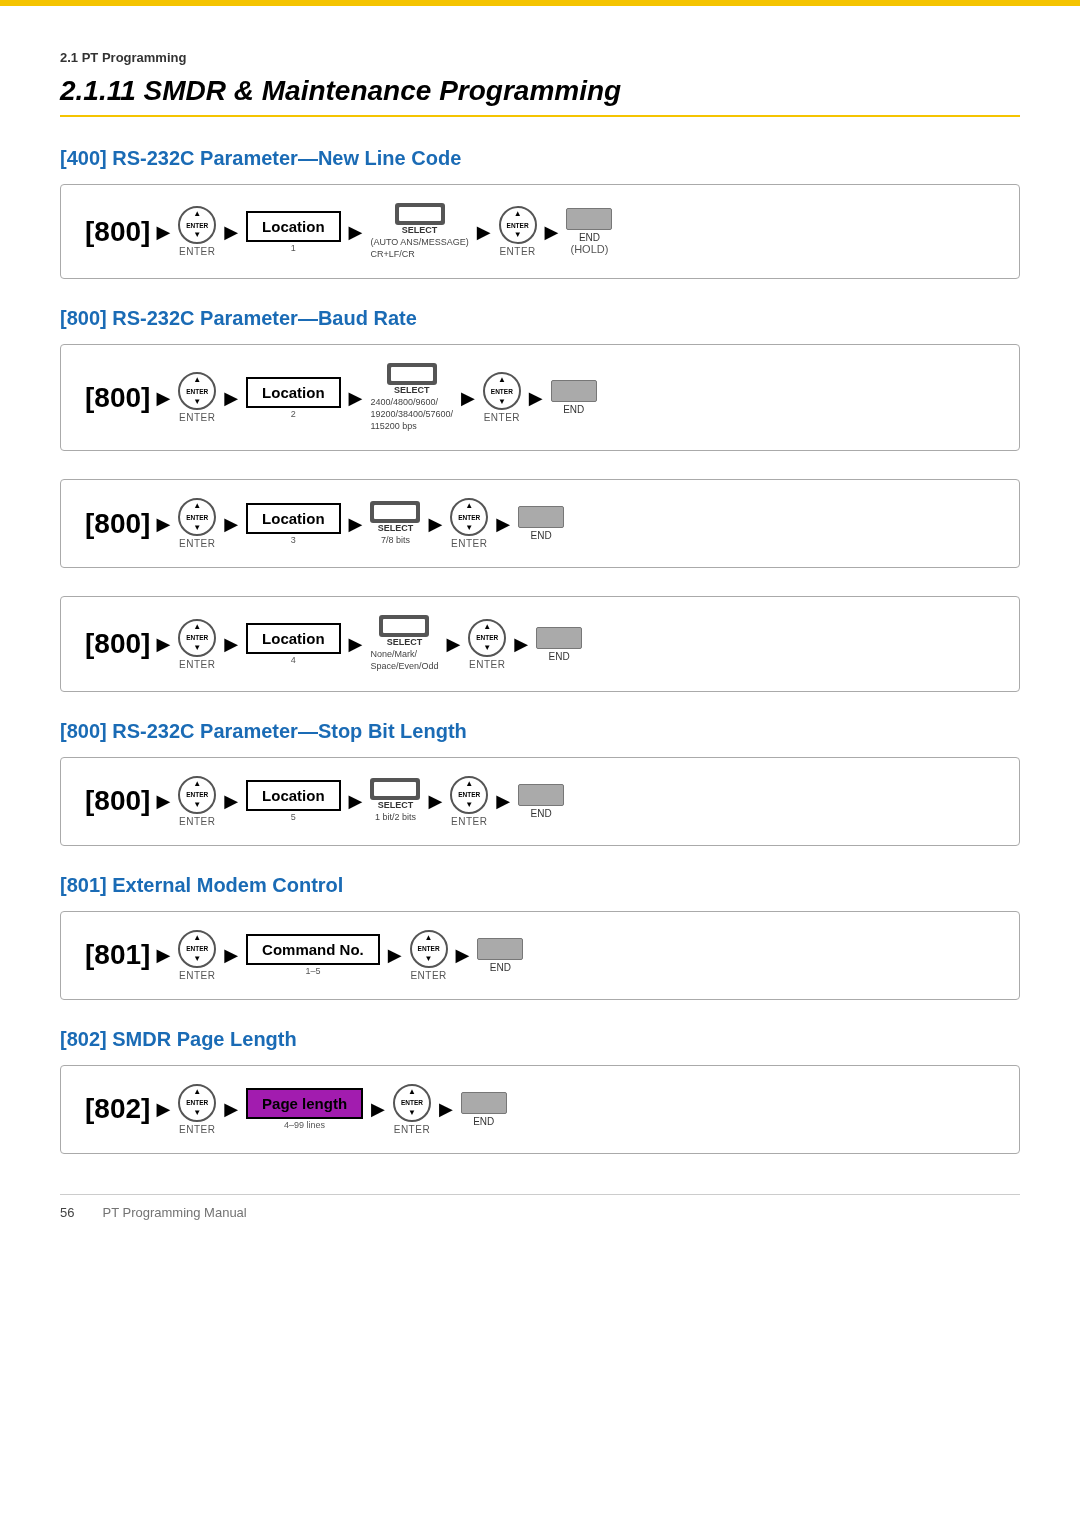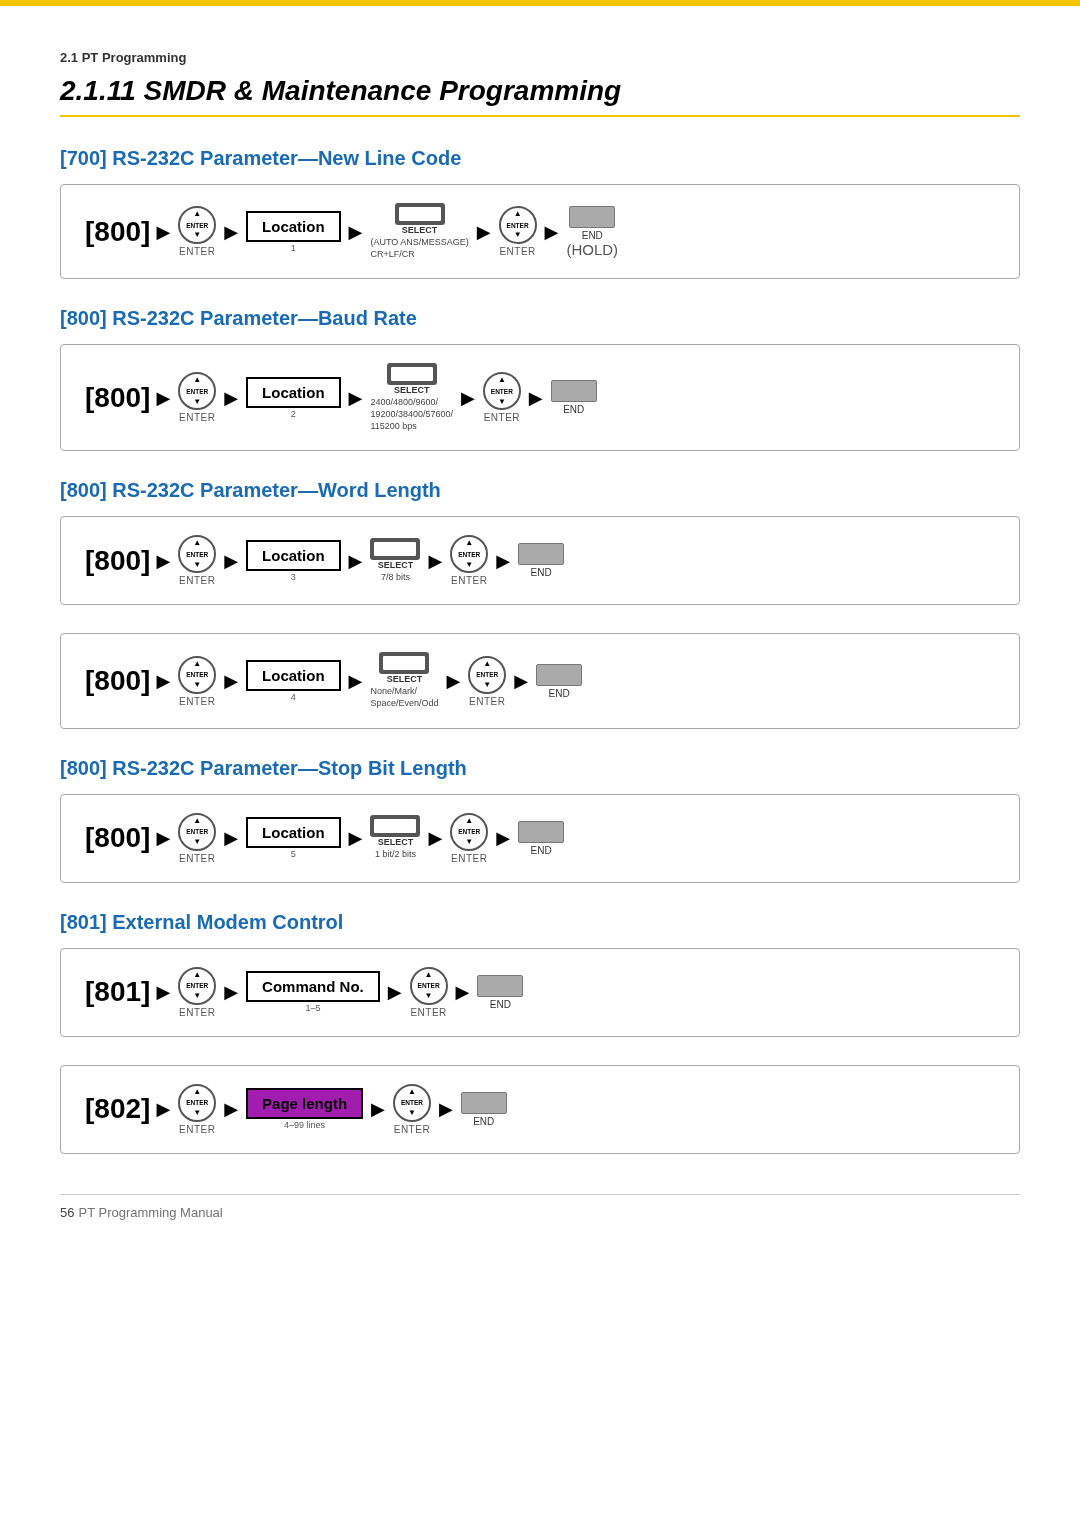--- a/index.html
+++ b/index.html
@@ -208,21 +208,21 @@
     .step-num {
       font-size: 9px;
       color: #555;
       text-align: center;
       margin-top: 1px;
     }
 
     .footer {
       display: flex;
       align-items: center;
-      gap: 4px;
+      gap: 28px;
       margin-top: 40px;
       padding-top: 10px;
       border-top: 1px solid #ccc;
     }
 
     .footer-page {
       font-size: 13px;
       color: #444;
     }
 
@@ -235,21 +235,21 @@
 <body>
 
 <div class="page">
   <div class="top-bar"></div>
 
   <div class="breadcrumb">2.1 PT Programming</div>
 
   <div class="page-title">2.1.11  SMDR &amp; Maintenance Programming</div>
 
   <div id="sections-container">
-      <div class="section-title">[700] RS-232C Parameter—New Line Code</div>
+      <div class="section-title">[400] RS-232C Parameter—New Line Code</div>
       <div class="diagram-box">
         <div class="diagram-row">
           <div style="display: flex; flex-direction: column; align-items: center;">
             <span class="key-800">[800]</span>
           </div>
           <span class="arrow">▶</span>
           <div class="enter-btn">
             <div class="enter-circle">
               <span style="font-size:8px;position:absolute;top:2px;left:50%;transform:translateX(-50%);">▲</span>
               <span style="font-size:6.5px;font-weight:bold;">ENTER</span>
@@ -277,21 +277,21 @@
               <span style="font-size:8px;position:absolute;top:2px;left:50%;transform:translateX(-50%);">▲</span>
               <span style="font-size:6.5px;font-weight:bold;">ENTER</span>
               <span style="font-size:8px;position:absolute;bottom:2px;left:50%;transform:translateX(-50%);">▼</span>
             </div>
             <div class="enter-label">ENTER</div>
           </div>
           <span class="arrow">▶</span>
           <div class="end-box">
             <div class="end-rect"></div>
             <div class="end-label">END</div>
-            <div style="font-size: 15px; color: rgb(85, 85, 85); text-align: center;">(HOLD)</div>
+            <div style="font-size: 11px; color: rgb(85, 85, 85); text-align: center;">(HOLD)</div>
           </div>
         </div>
       </div>
       <div class="section-title">[800] RS-232C Parameter—Baud Rate</div>
       <div class="diagram-box">
         <div class="diagram-row">
           <div style="display: flex; flex-direction: column; align-items: center;">
             <span class="key-800">[800]</span>
           </div>
           <span class="arrow">▶</span>
@@ -327,21 +327,20 @@
             </div>
             <div class="enter-label">ENTER</div>
           </div>
           <span class="arrow">▶</span>
           <div class="end-box">
             <div class="end-rect"></div>
             <div class="end-label">END</div>
           </div>
         </div>
       </div>
-      <div class="section-title">[800] RS-232C Parameter—Word Length</div>
       <div class="diagram-box">
         <div class="diagram-row">
           <div style="display: flex; flex-direction: column; align-items: center;">
             <span class="key-800">[800]</span>
           </div>
           <span class="arrow">▶</span>
           <div class="enter-btn">
             <div class="enter-circle">
               <span style="font-size:8px;position:absolute;top:2px;left:50%;transform:translateX(-50%);">▲</span>
               <span style="font-size:6.5px;font-weight:bold;">ENTER</span>
@@ -495,20 +494,21 @@
             </div>
             <div class="enter-label">ENTER</div>
           </div>
           <span class="arrow">▶</span>
           <div class="end-box">
             <div class="end-rect"></div>
             <div class="end-label">END</div>
           </div>
         </div>
       </div>
+      <div class="section-title">[802] SMDR Page Length</div>
       <div class="diagram-box">
         <div class="diagram-row">
           <div style="display: flex; flex-direction: column; align-items: center;">
             <span class="key-800">[802]</span>
           </div>
           <span class="arrow">▶</span>
           <div class="enter-btn">
             <div class="enter-circle">
               <span style="font-size:8px;position:absolute;top:2px;left:50%;transform:translateX(-50%);">▲</span>
               <span style="font-size:6.5px;font-weight:bold;">ENTER</span>

